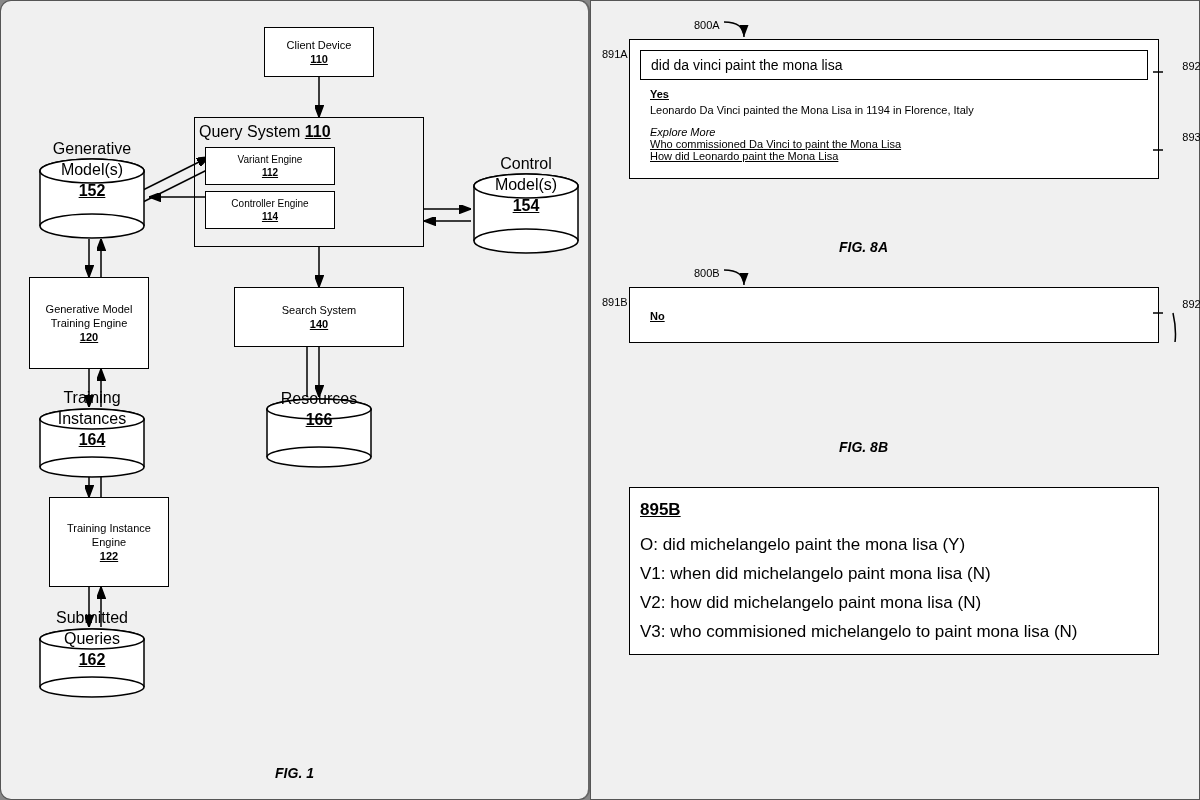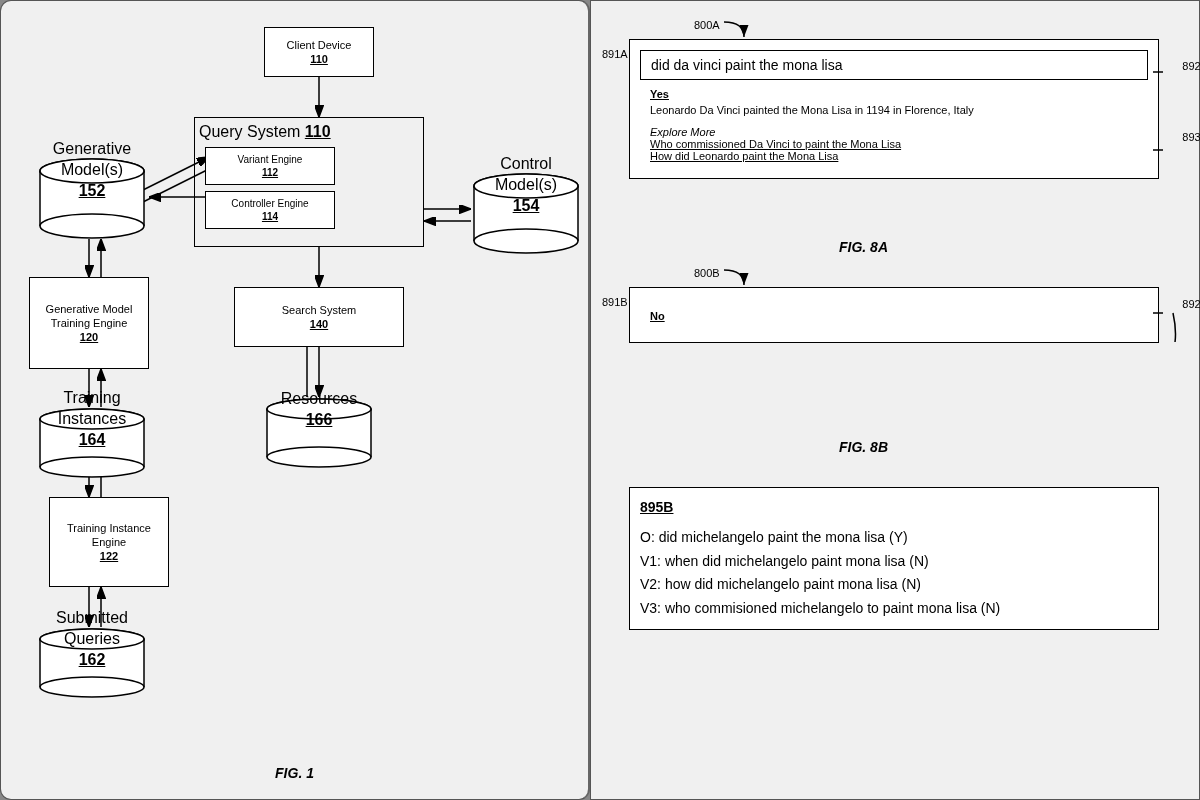--- a/index.html
+++ b/index.html
@@ -143,21 +143,21 @@
       font-size: 11px;
       color: #000;
     }
 
     
     .fig8b-bottom {
       position: absolute;
       border: 1.5px solid #000;
       background: #fff;
       padding: 8px 10px;
-      font-size: 14px;
+      font-size: 17px;
       line-height: 1.7;
     }
     .fig8b-bottom .box-num-underline {
       text-decoration: underline;
       font-weight: bold;
     }
   </style>
 </head>
 <body>
 

